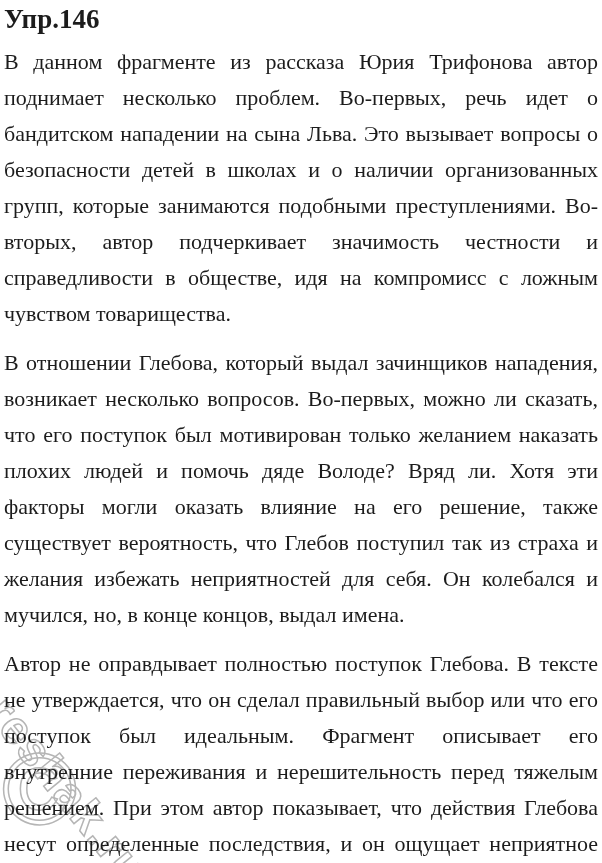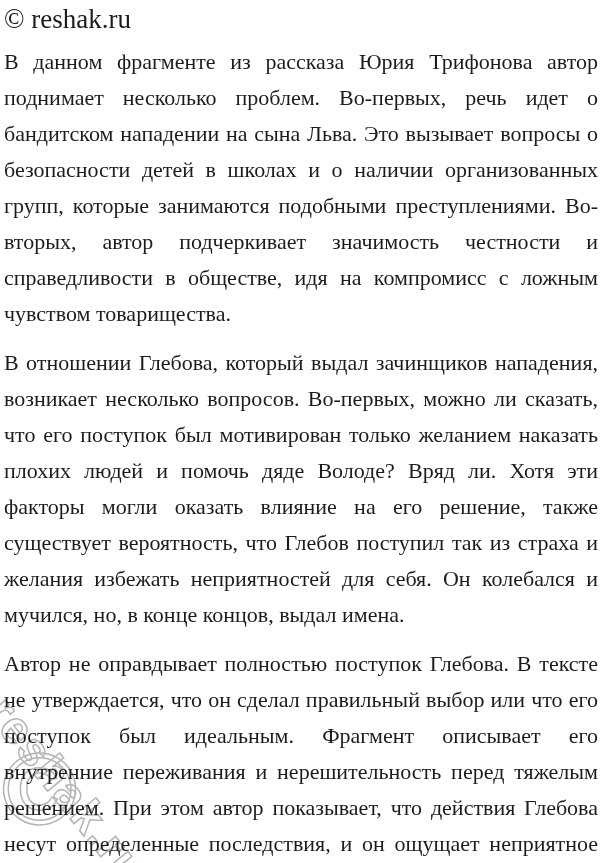--- a/index.html
+++ b/index.html
@@ -83,21 +83,21 @@
 <body>
 
 <div class="page">
 
   <div class="watermark" aria-hidden="true">
     <span class="wm-text">reshak.ru</span>
     <span class="wm-copy">©</span>
   </div>
 
   <header class="header">
-    <span class="credit">© reshak.ru</span>
+    <span class="exercise">Упр.146</span>
   </header>
 
   <main class="content">
     <p>В данном фрагменте из рассказа Юрия Трифонова автор поднимает несколько проблем. Во-первых, речь идет о бандитском нападении на сына Льва. Это вызывает вопросы о безопасности детей в школах и о наличии организованных групп, которые занимаются подобными преступлениями. Во-вторых, автор подчеркивает значимость честности и справедливости в обществе, идя на компромисс с ложным чувством товарищества.</p>
     <p>В отношении Глебова, который выдал зачинщиков нападения, возникает несколько вопросов. Во-первых, можно ли сказать, что его поступок был мотивирован только желанием наказать плохих людей и помочь дяде Володе? Вряд ли. Хотя эти факторы могли оказать влияние на его решение, также существует вероятность, что Глебов поступил так из страха и желания избежать неприятностей для себя. Он колебался и мучился, но, в конце концов, выдал имена.</p>
     <p>Автор не оправдывает полностью поступок Глебова. В тексте не утверждается, что он сделал правильный выбор или что его поступок был идеальным. Фрагмент описывает его внутренние переживания и нерешительность перед тяжелым решением. При этом автор показывает, что действия Глебова несут определенные последствия, и он ощущает неприятное чувство предательства, несмотря на то, что выдал только правду о плохих людях.</p>
   </main>
 
 </div>
 

